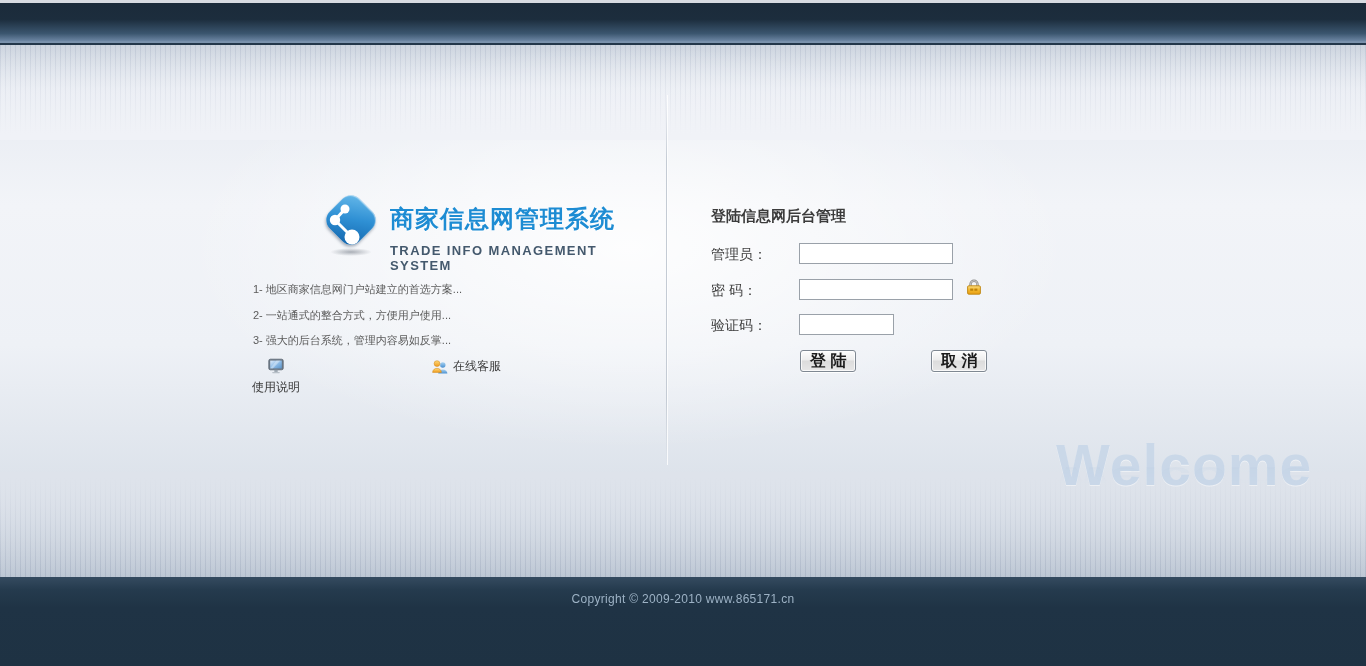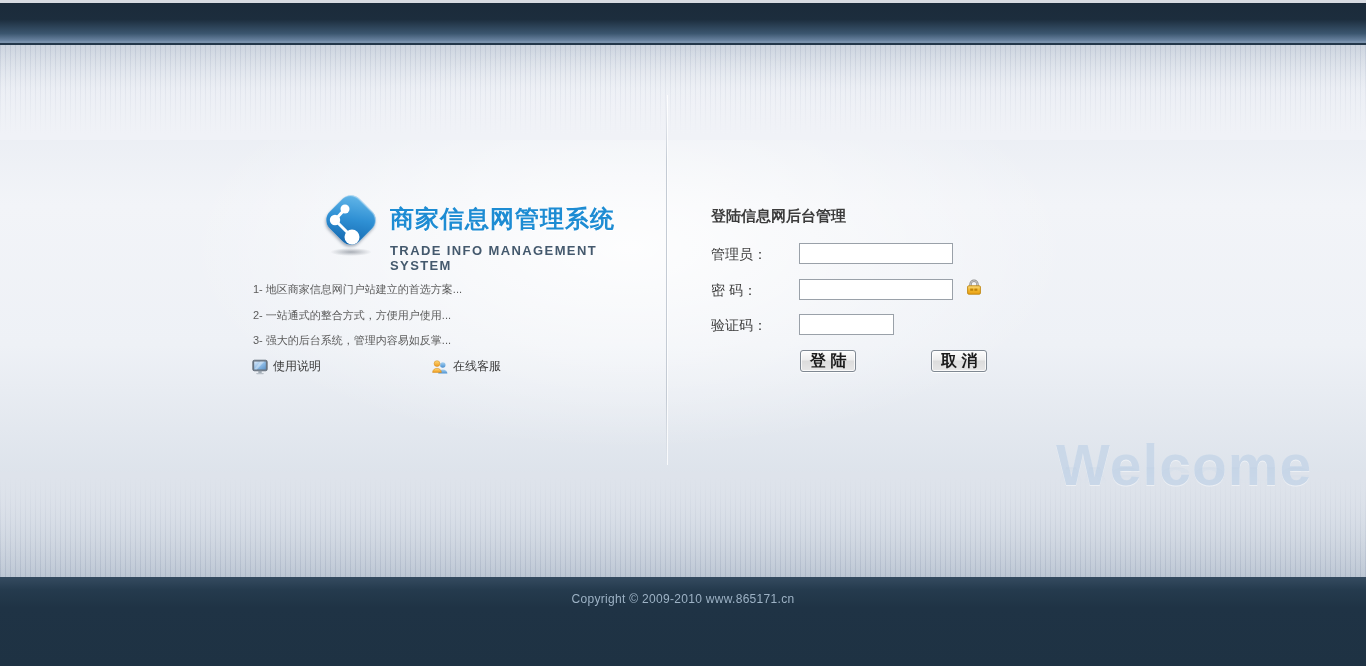--- a/index.html
+++ b/index.html
@@ -67,21 +67,21 @@
     margin-top:8px; font-size:13px; font-weight:bold; color:#44596d; letter-spacing:1.4px;
   }
 
   .features { position:absolute; left:253px; top:236px; list-style:none; }
   .features li { font-size:11px; color:#5b5b5b; line-height:17px; margin-bottom:8.5px; }
 
   .qlink {
     position:absolute; top:313px; display:flex; align-items:center; gap:5px;
     font-size:12px; color:#3a3a3a; text-decoration:none; cursor:pointer;
   }
-  .qlink-1 { left:252px; }
+  .qlink-1 { left:252px;flex-direction:column; }
   .qlink-2 { left:432px; }
 
   
   .form-heading {
     position:absolute; left:711px; top:162px;
     font-size:15px; font-weight:bold; color:#3c3c3c;
   }
   .form-label {
     position:absolute; left:711px;
     font-size:14px; font-weight:normal; color:#3f3f3f;

